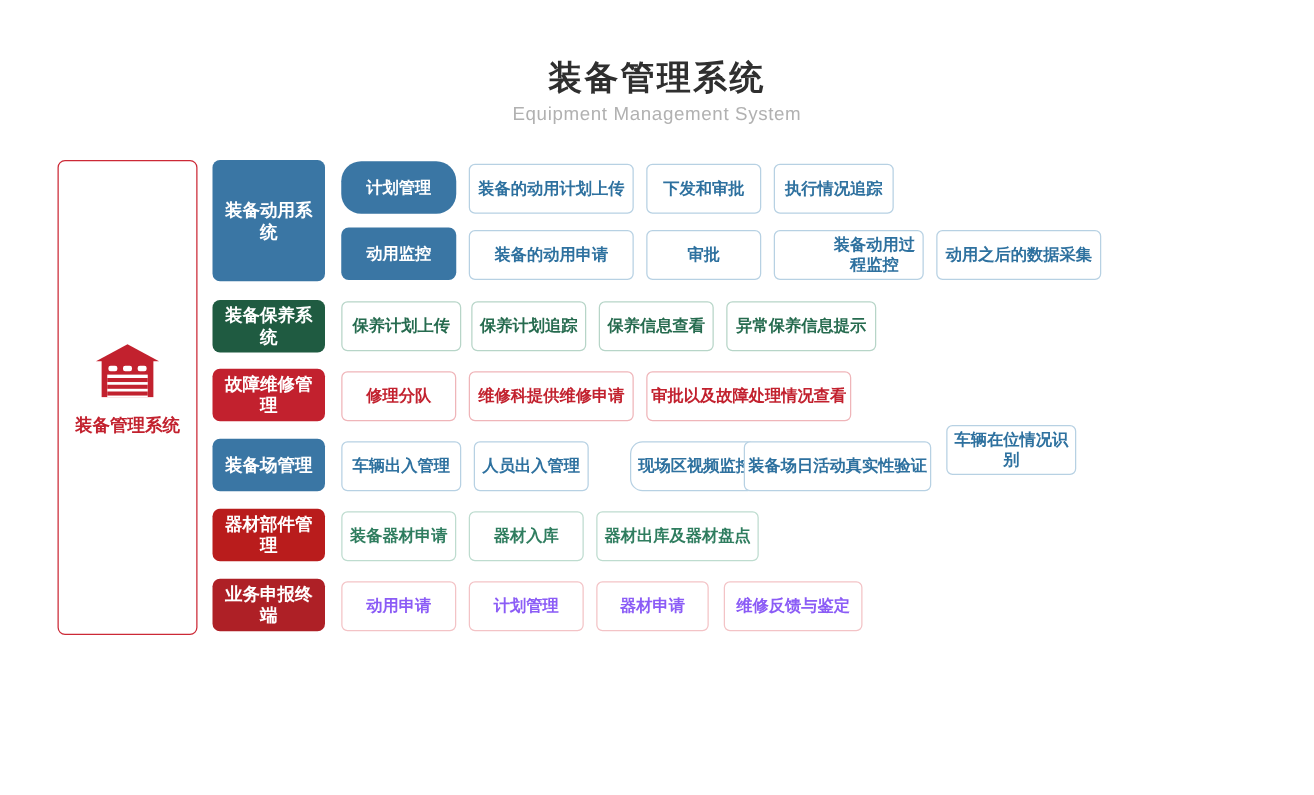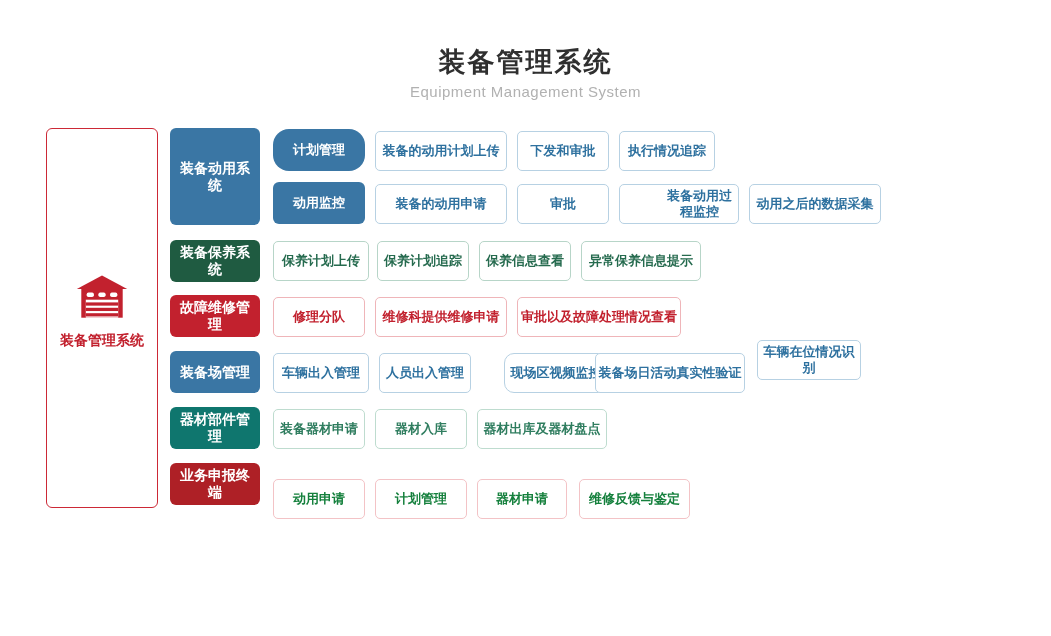--- a/index.html
+++ b/index.html
@@ -16,28 +16,28 @@
        text-align:center;line-height:1.2;background:#fff;}
 
   .root{border:1px solid #cc2936;border-radius:6px;flex-direction:column;}
   .root .root-label{color:#c2212e;font-size:14px;font-weight:bold;margin-top:10px;}
   .root-inner{display:flex;flex-direction:column;align-items:center;transform:translateY(-6px);}
 
   .cat{color:#ffffff;font-size:14px;border-radius:6px;padding:0 4px;}
   .fill-blue{background:#3a76a4;color:#fff;}
   .fill-dark-green{background:#1f5b41;color:#fff;}
   .fill-red{background:#c2212e;color:#fff;}
-  .fill-green{background:#0f766e;color:#fff;}
+  .fill-green{background:#b91c1c;color:#fff;}
   .fill-dark-red{background:#ae2026;color:#fff;}
 
   .o-blue{border:1px solid #b7d1e3;color:#2e719f;}
   .o-dgreen{border:1px solid #b7d5c8;color:#266b4f;}
   .o-red{border:1px solid #efb5b9;color:#c2212e;}
   .o-green{border:1px solid #bedccf;color:#2f7d5f;}
-  .o-lred{border:1px solid #f3c3c6;color:#15803d;margin-top:14px;}
+  .o-lred{border:1px solid #f3c3c6;color:#8b5cf6;}
 </style>
 </head>
 <body>
 
 <div class="stage">
 
   <div class="title">装备管理系统</div>
   <div class="subtitle">Equipment Management System</div>
 
   <div class="box root" style="left:46px;top:128px;width:112px;height:380px;">

